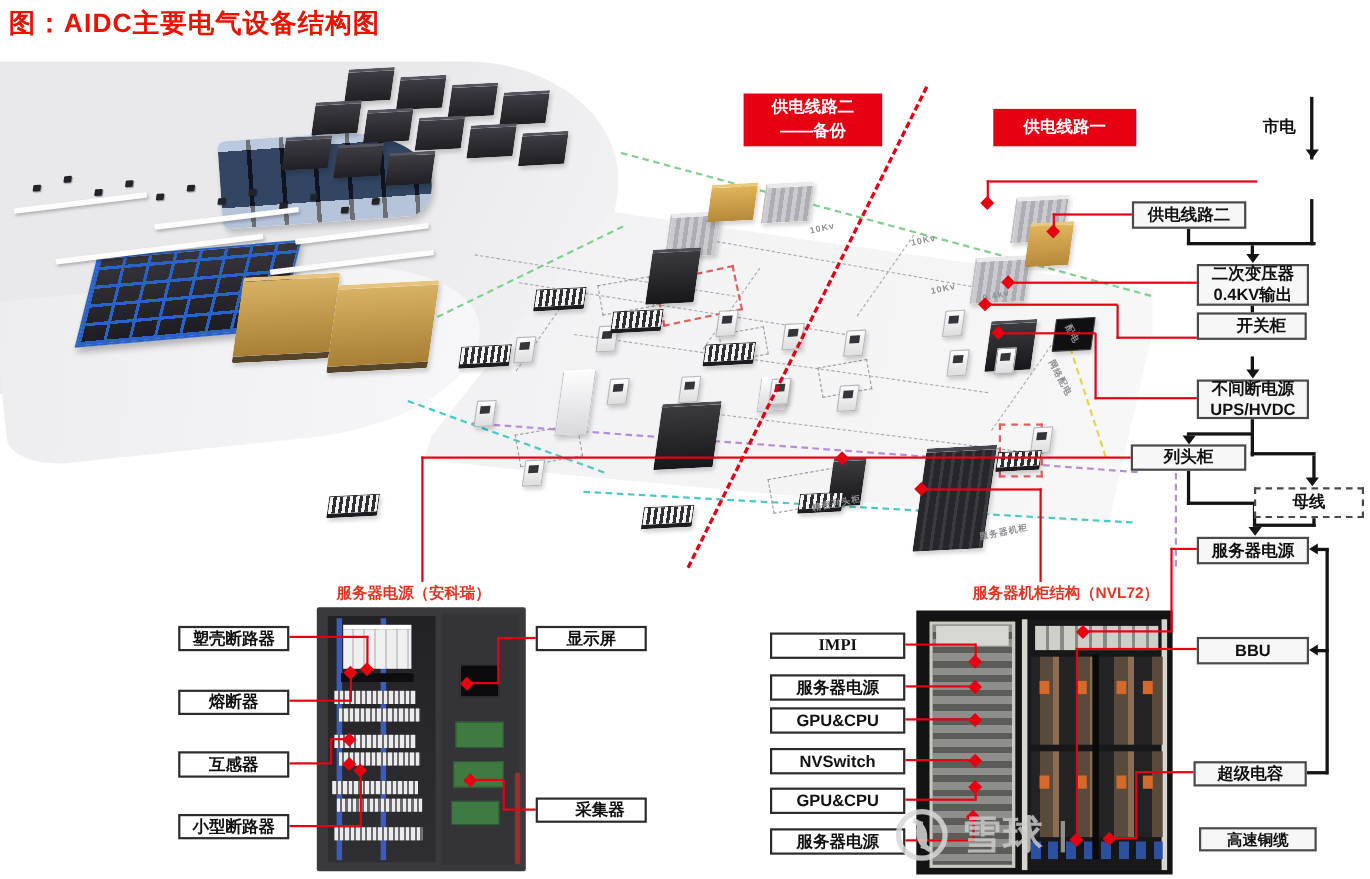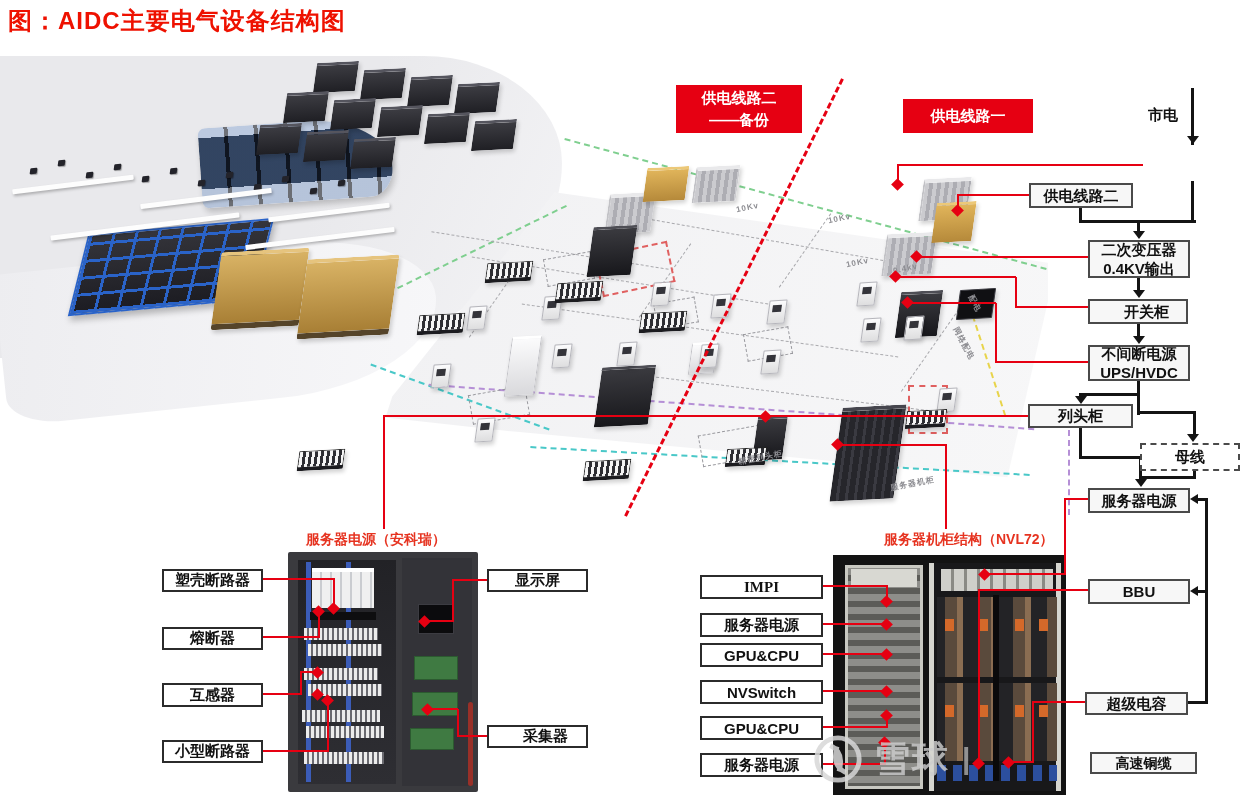--- a/index.html
+++ b/index.html
@@ -191,21 +191,21 @@
     </div>
 
   <div class="redbox" style="left:903px;top:99px;width:130px;height:34px;font-size:15px;">供电线路一</div>
   <div class="redbox" style="left:676px;top:85px;width:126px;height:48px;font-size:15px;">供电线路二
 ——备份</div>
 
   <div class="ftext" style="left:1148px;top:106px;text-align:center;">市电</div>
   <div class="fbox" style="left:1029px;top:183px;width:104px;height:25px;">供电线路二</div>
   <div class="fbox" style="left:1088px;top:240px;width:102px;height:38px;">二次变压器
 0.4KV输出</div>
-  <div class="fbox" style="left:1088px;top:299px;width:100px;height:25px;padding-left:17px;">开关柜</div>
+  <div class="fbox" style="left:1088px;top:284px;width:100px;height:25px;padding-left:17px;">开关柜</div>
   <div class="fbox" style="left:1088px;top:345px;width:102px;height:36px;">不间断电源
 UPS/HVDC</div>
   <div class="fbox" style="left:1028px;top:404px;width:105px;height:24px;">列头柜</div>
   <div class="fbox dashed" style="left:1140px;top:443px;width:100px;height:28px;">母线</div>
   <div class="fbox" style="left:1088px;top:488px;width:102px;height:25px;">服务器电源</div>
   <div class="fbox" style="left:1088px;top:579px;width:102px;height:25px;">BBU</div>
   <div class="fbox" style="left:1085px;top:692px;width:103px;height:23px;">超级电容</div>
   <div class="fbox" style="left:1090px;top:752px;width:107px;height:22px;font-size:14px;">高速铜缆</div>
 
   <div class="photo rc-photo">

